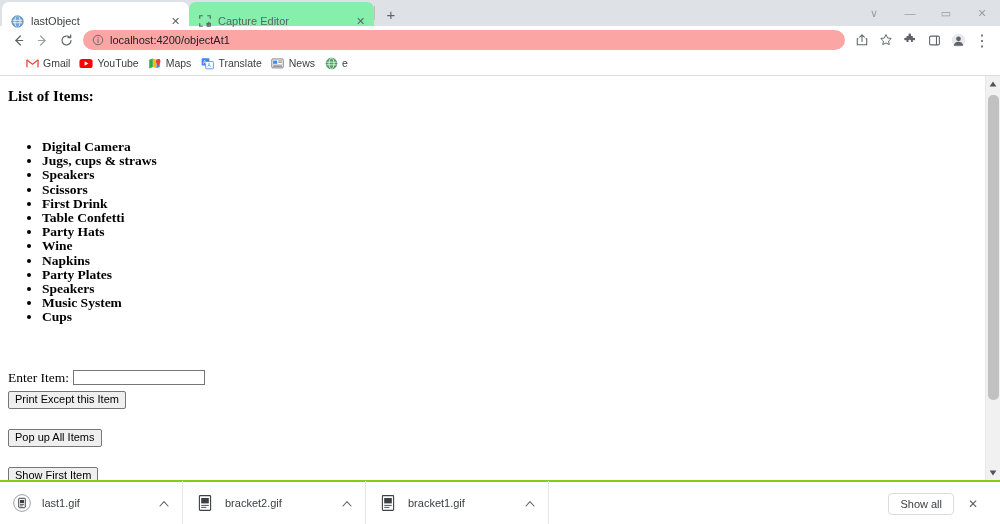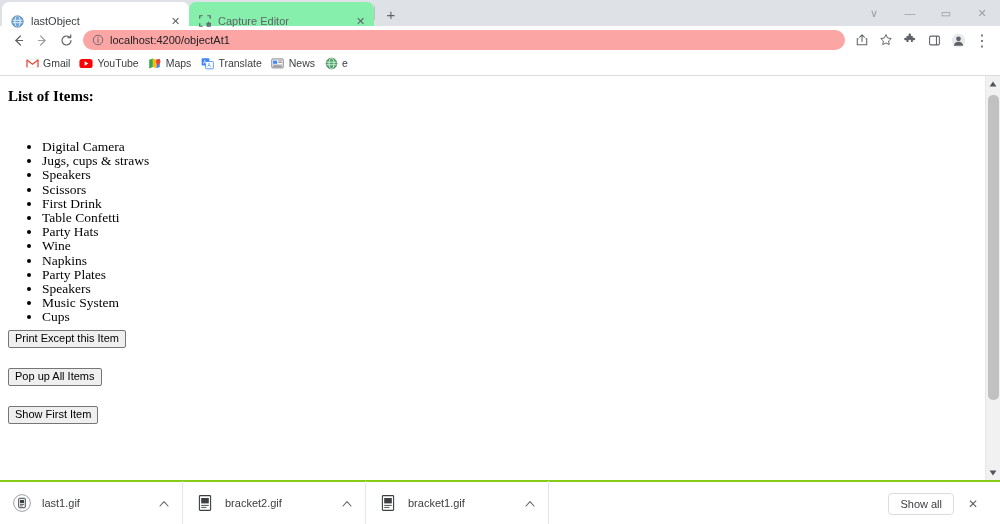--- a/index.html
+++ b/index.html
@@ -166,20 +166,21 @@
   }
   .page ul {
     margin: 35px 0 0 0;
     padding-left: 34px;
     list-style-type: disc;
   }
   .page li {
     font-size: 13.5px;
     line-height: 14.2px;
     font-family: "Liberation Serif", serif;
+    font-weight: bold;
   }
   .formrow {
     margin-top: 45px;
     display: flex;
     align-items: center;
     font-size: 13.5px;
     font-family: "Liberation Serif", serif;
   }
   .formrow input[type=text] {
     width: 132px; height: 15px;
@@ -475,20 +476,24 @@
         <li>Table Confetti</li>
         <li>Party Hats</li>
         <li>Wine</li>
         <li>Napkins</li>
         <li>Party Plates</li>
         <li>Speakers</li>
         <li>Music System</li>
         <li>Cups</li>
       </ul>
 
+      <div class="formrow">
+        <span>Enter Item:</span>
+        <input type="text" value="" style="">
+      </div>
 
       <div class="btn-wrap">
         <button class="btn">Print Except this Item</button>
       </div>
 
       <div class="btn-wrap sp">
         <button class="btn">Pop up All Items</button>
       </div>
 
       <div class="btn-wrap sp">

